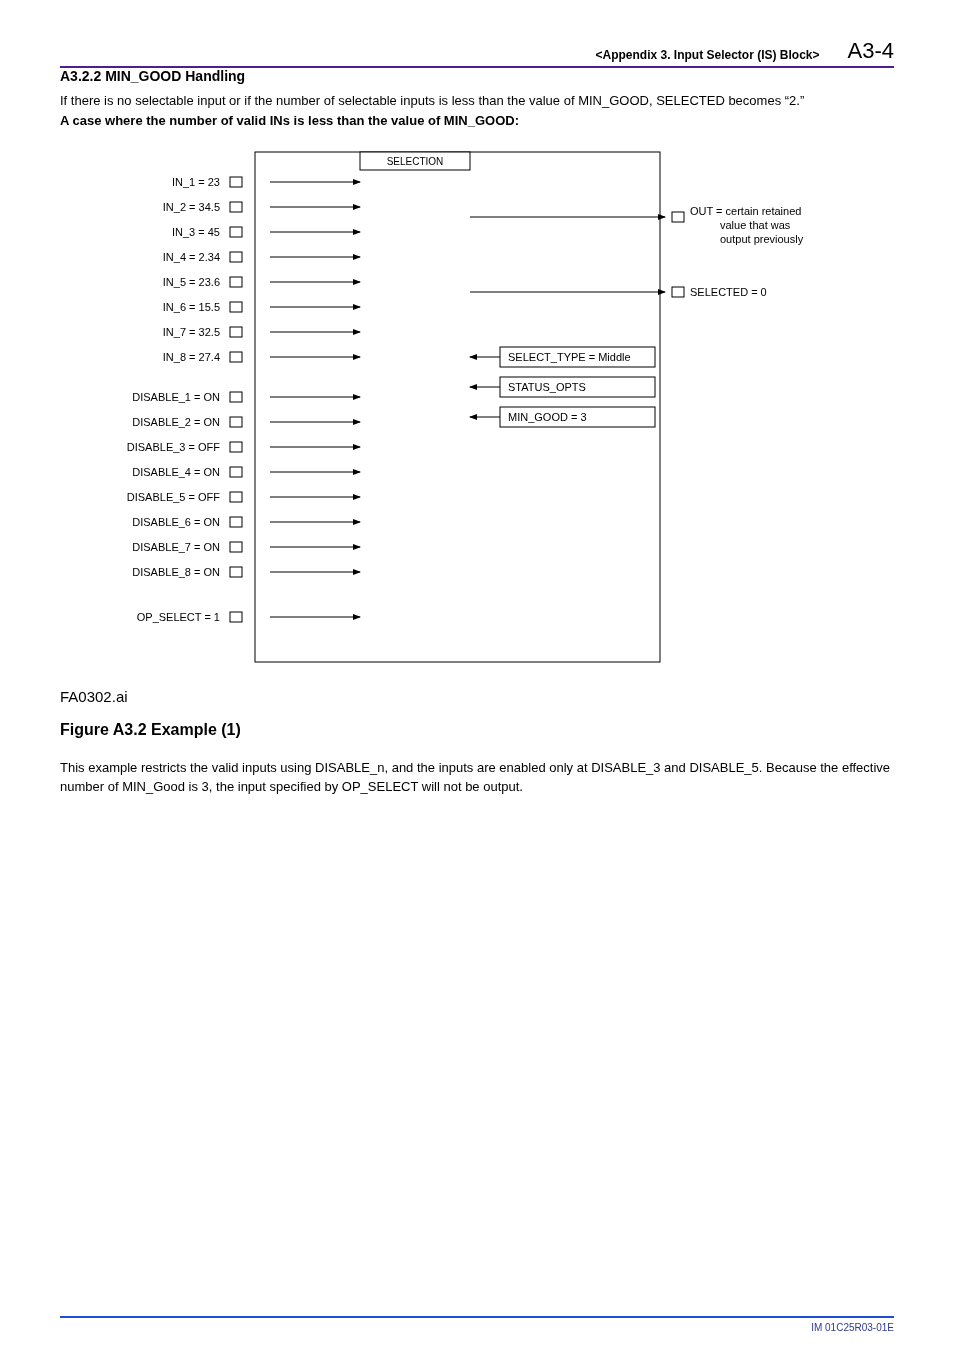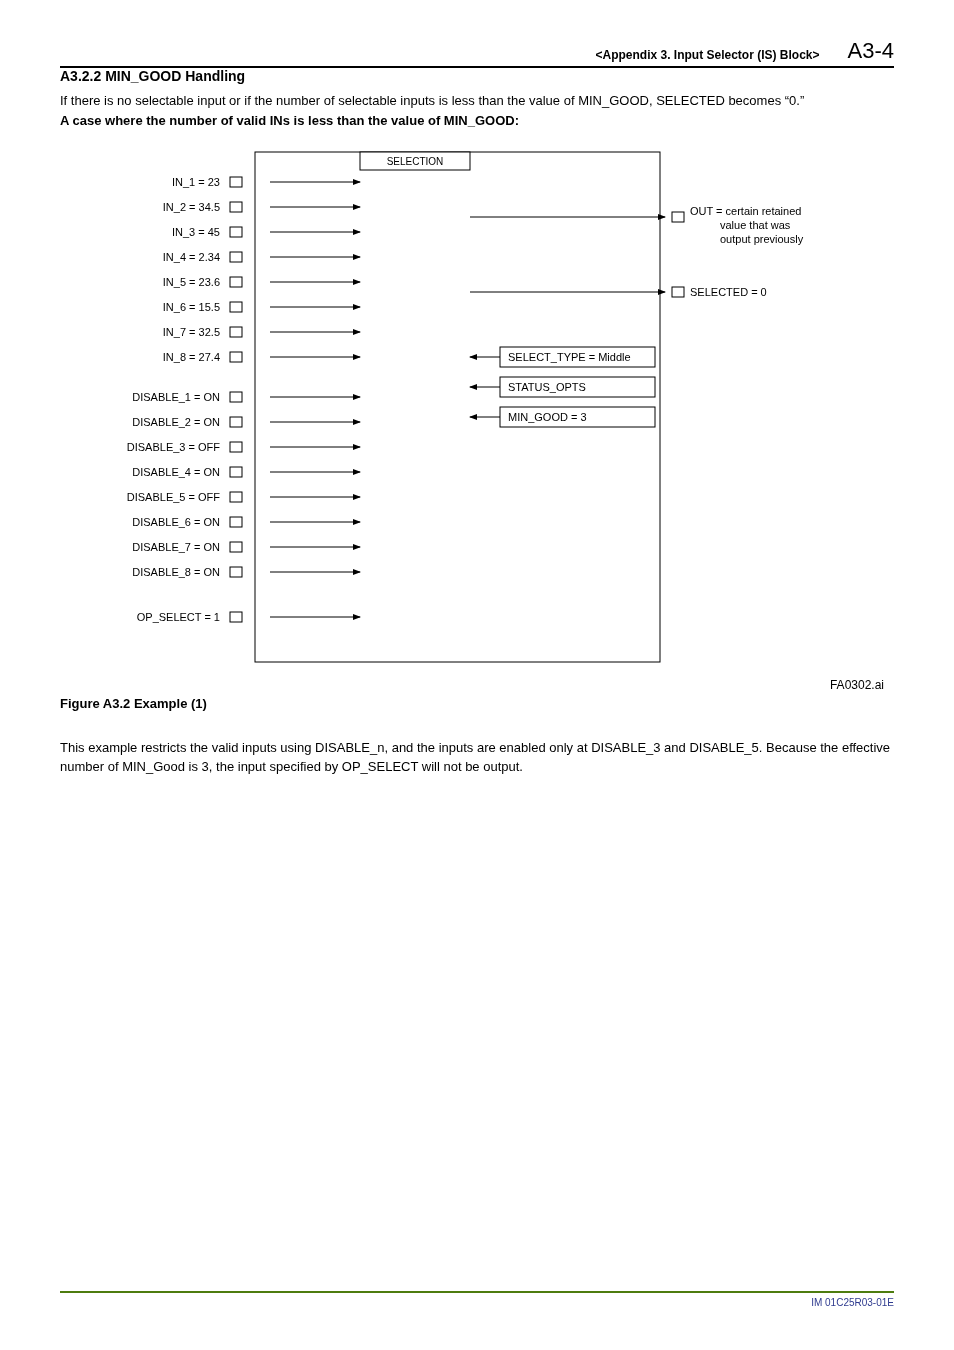--- a/index.html
+++ b/index.html
@@ -1,41 +1,41 @@
 <!DOCTYPE html>
 <html><head>
 <meta charset="utf-8">
 <style>
   html,body{margin:0;padding:0;background:#fff;font-family:Arial,Helvetica,sans-serif;color:#000}
   .page{width:954px;min-height:1350px;margin:0 auto;position:relative;padding:40px 60px 60px 60px;box-sizing:border-box}
-  .hdr{display:flex;align-items:flex-end;justify-content:flex-end;border-bottom:2px solid #000000;padding-bottom:4px;gap:28px}
+  .hdr{display:flex;align-items:flex-end;justify-content:flex-end;border-bottom:2px solid #4c1d95;padding-bottom:4px;gap:28px}
   .hdr-sec{font-size:12px;font-weight:bold}
   .hdr-page{font-size:22px;font-weight:normal;line-height:1}
   .sec-num{font-weight:bold;font-size:14px;}
   .body-text{font-size:13px;line-height:1.45;margin-top:8px}
   .case-title{font-weight:bold;font-size:13px;margin-top:2px}
   .diagram{margin-top:14px;position:relative}
-  .fig-caption{font-weight:bold;font-size:13px;margin-top:4px}
-  .fa-code{font-size:12px;text-align:right;margin-top:2px;padding-right:10px}
-  .footer{position:absolute;bottom:42px;left:60px;right:60px;border-top:2px solid #4d7c0f}
+  .fig-caption{font-weight:bold;font-size:16px;margin-top:16px}
+  .fa-code{font-size:15px;margin-top:12px;padding-right:10px}
+  .footer{position:absolute;bottom:17px;left:60px;right:60px;border-top:2px solid #1d4ed8}
   .footer-code{font-size:10px;color:#2f3b8f;text-align:right;padding-top:4px}
   svg text{font-family:Arial,Helvetica,sans-serif}
 </style>
 </head>
 <body>
 
 <div class="page">
 
   <div class="hdr">
     <span class="hdr-sec">&lt;Appendix 3.  Input Selector (IS) Block&gt;</span>
     <span class="hdr-page">A3-4</span>
   </div>
 
   <div class="sec-num">A3.2.2   MIN_GOOD Handling</div>
-  <div class="body-text">If there is no selectable input or if the number of selectable inputs is less than the value of MIN_GOOD, SELECTED becomes “0.”</div>
+  <div class="body-text">If there is no selectable input or if the number of selectable inputs is less than the value of MIN_GOOD, SELECTED becomes “2.”</div>
   <div class="case-title">A case where the number of valid INs is less than the value of MIN_GOOD:</div>
 
   <div class="diagram">
     <svg width="820" height="530" viewBox="0 0 820 530">
 
       <rect x="195" y="10" width="405" height="510" fill="none" stroke="#000" stroke-width="1"></rect>
       <rect x="300" y="10" width="110" height="18" fill="#fff" stroke="#000" stroke-width="1"></rect>
       <text x="355" y="23" font-size="10" text-anchor="middle">SELECTION</text>
 
       <defs>
@@ -163,18 +163,18 @@
         <rect x="440" y="265" width="155" height="20" fill="#fff" stroke="#000"></rect>
         <text x="448" y="279" font-size="11">MIN_GOOD = 3</text>
         <line x1="440" y1="275" x2="410" y2="275" stroke="#000" marker-end="url(#arr)"></line>
       </g>
     </svg>
     <div class="fa-code">FA0302.ai</div>
   </div>
 
   <div class="fig-caption">Figure A3.2    Example (1)</div>
 
-  <div class="body-text" style="margin-top:28px">This example restricts the valid inputs using DISABLE_n, and the inputs are enabled only at DISABLE_3 and DISABLE_5. Because the effective number of MIN_Good is 3, the input specified by OP_SELECT will not be output.</div>
+  <div class="body-text" style="margin-top:20px">This example restricts the valid inputs using DISABLE_n, and the inputs are enabled only at DISABLE_3 and DISABLE_5. Because the effective number of MIN_Good is 3, the input specified by OP_SELECT will not be output.</div>
 
   <div class="footer">
     <div class="footer-code">IM 01C25R03-01E</div>
   </div>
 </div>
 
 </body></html>

